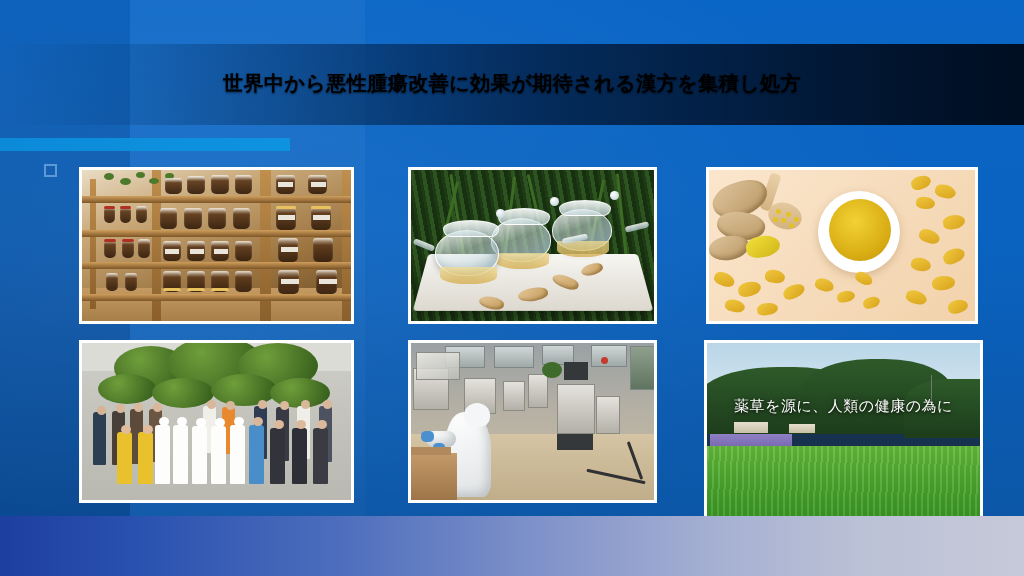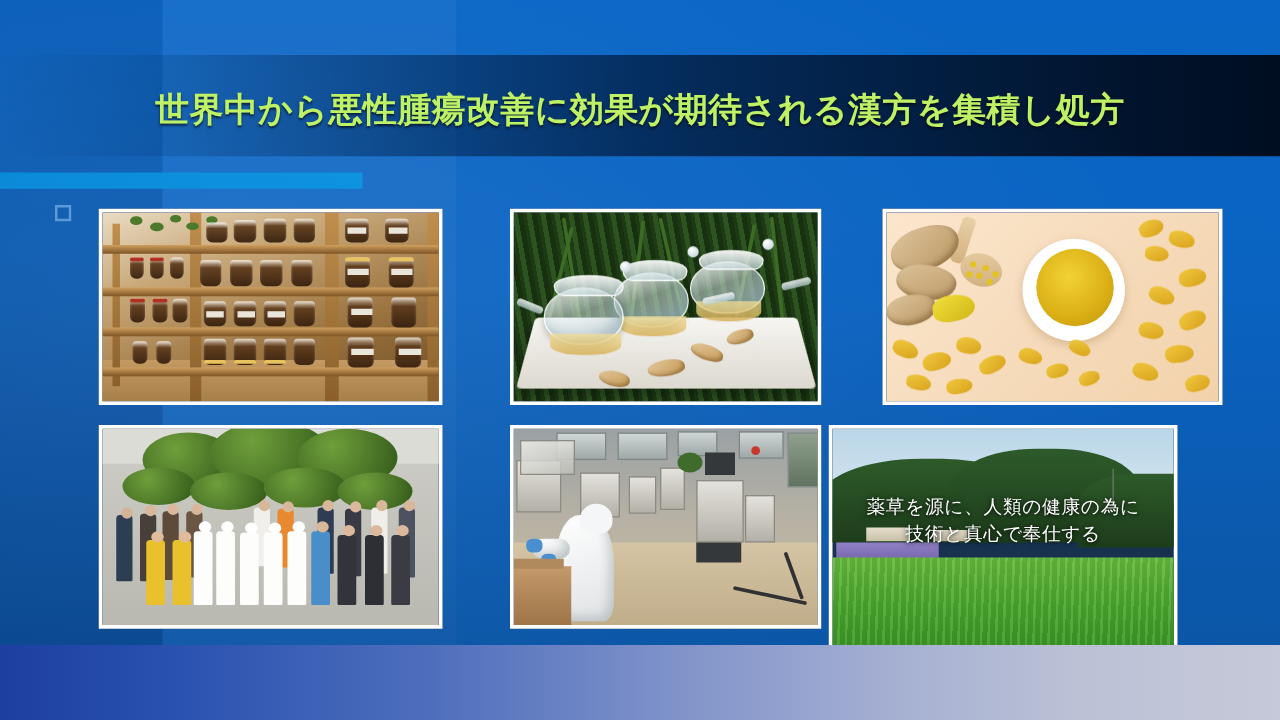--- a/index.html
+++ b/index.html
@@ -37,24 +37,24 @@
        rgba(5,55,112,.25) 14%,
        rgba(4,45,95,.62) 33%,
        rgba(3,36,78,.88) 52%,
        rgba(2,28,62,.97) 72%,
        rgba(1,20,45,1) 88%,
        rgba(0,14,33,1) 100%);
   }
   .title-text{
     position:absolute;left:0;top:70px;width:1024px;
     text-align:center;
-    color:#bef264;
+    color:#000000;
     font-family:"Liberation Serif","DejaVu Serif",serif;
     font-weight:bold;
-    font-size:27px;
+    font-size:20px;
     letter-spacing:.5px;
     text-shadow:0 1px 2px rgba(0,0,0,.65);
     white-space:nowrap;
   }
 
   
   .accent-bar{
     position:absolute;left:0;top:138px;width:290px;height:13px;
     background:linear-gradient(90deg,#0b8ad8 0%,#0d90dd 60%,#0e93e0 100%);
   }
@@ -457,36 +457,35 @@
       <div class="glove" style="left:9%;top:64%;width:12px;height:10px;"></div>
 
       <div class="box" style="left:0%;top:70%;width:46px;height:30%;"></div>
       <div class="box" style="left:0%;top:66%;width:40px;height:8px;background:#b08a5c;"></div>
 
       <div class="hose" style="left:72%;top:84%;width:60px;transform:rotate(12deg);"></div>
       <div class="hose" style="left:84%;top:74%;width:40px;transform:rotate(70deg);"></div>
     </div>
   </div>
 
-  <div class="photo p6" style="left:663px;top:340px;width:279px;height:204px;">
+  <div class="photo p6" style="left:704px;top:340px;width:279px;height:204px;">
     <div class="ph-inner">
       <div class="sky"></div>
       <div class="mountain" style="left:-4%;top:12%;width:60%;height:34%;border-radius:50% 40% 0 0;"></div>
       <div class="mountain" style="left:34%;top:8%;width:56%;height:38%;border-radius:46% 44% 0 0;"></div>
       <div class="mountain" style="left:72%;top:18%;width:40%;height:30%;border-radius:40% 30% 0 0;"></div>
       <div class="pole" style="left:82%;top:16%;height:16%;"></div>
 
       <div class="lavender" style="left:1%;top:46%;width:30%;height:10%;"></div>
       <div class="building" style="left:10%;top:40%;width:34px;height:11px;"></div>
       <div class="building" style="left:30%;top:41%;width:26px;height:9px;"></div>
 
       <div class="field"></div>
       <div class="fieldtex"></div>
 
       <div class="overlay-text">
         <span>薬草を源に、人類の健康の為に</span>
-        <span class="overlay-line2">技術と真心で奉仕する</span>
       </div>
     </div>
   </div>
 
   <div class="bottom-band"></div>
 </div>
 
 </body></html>

